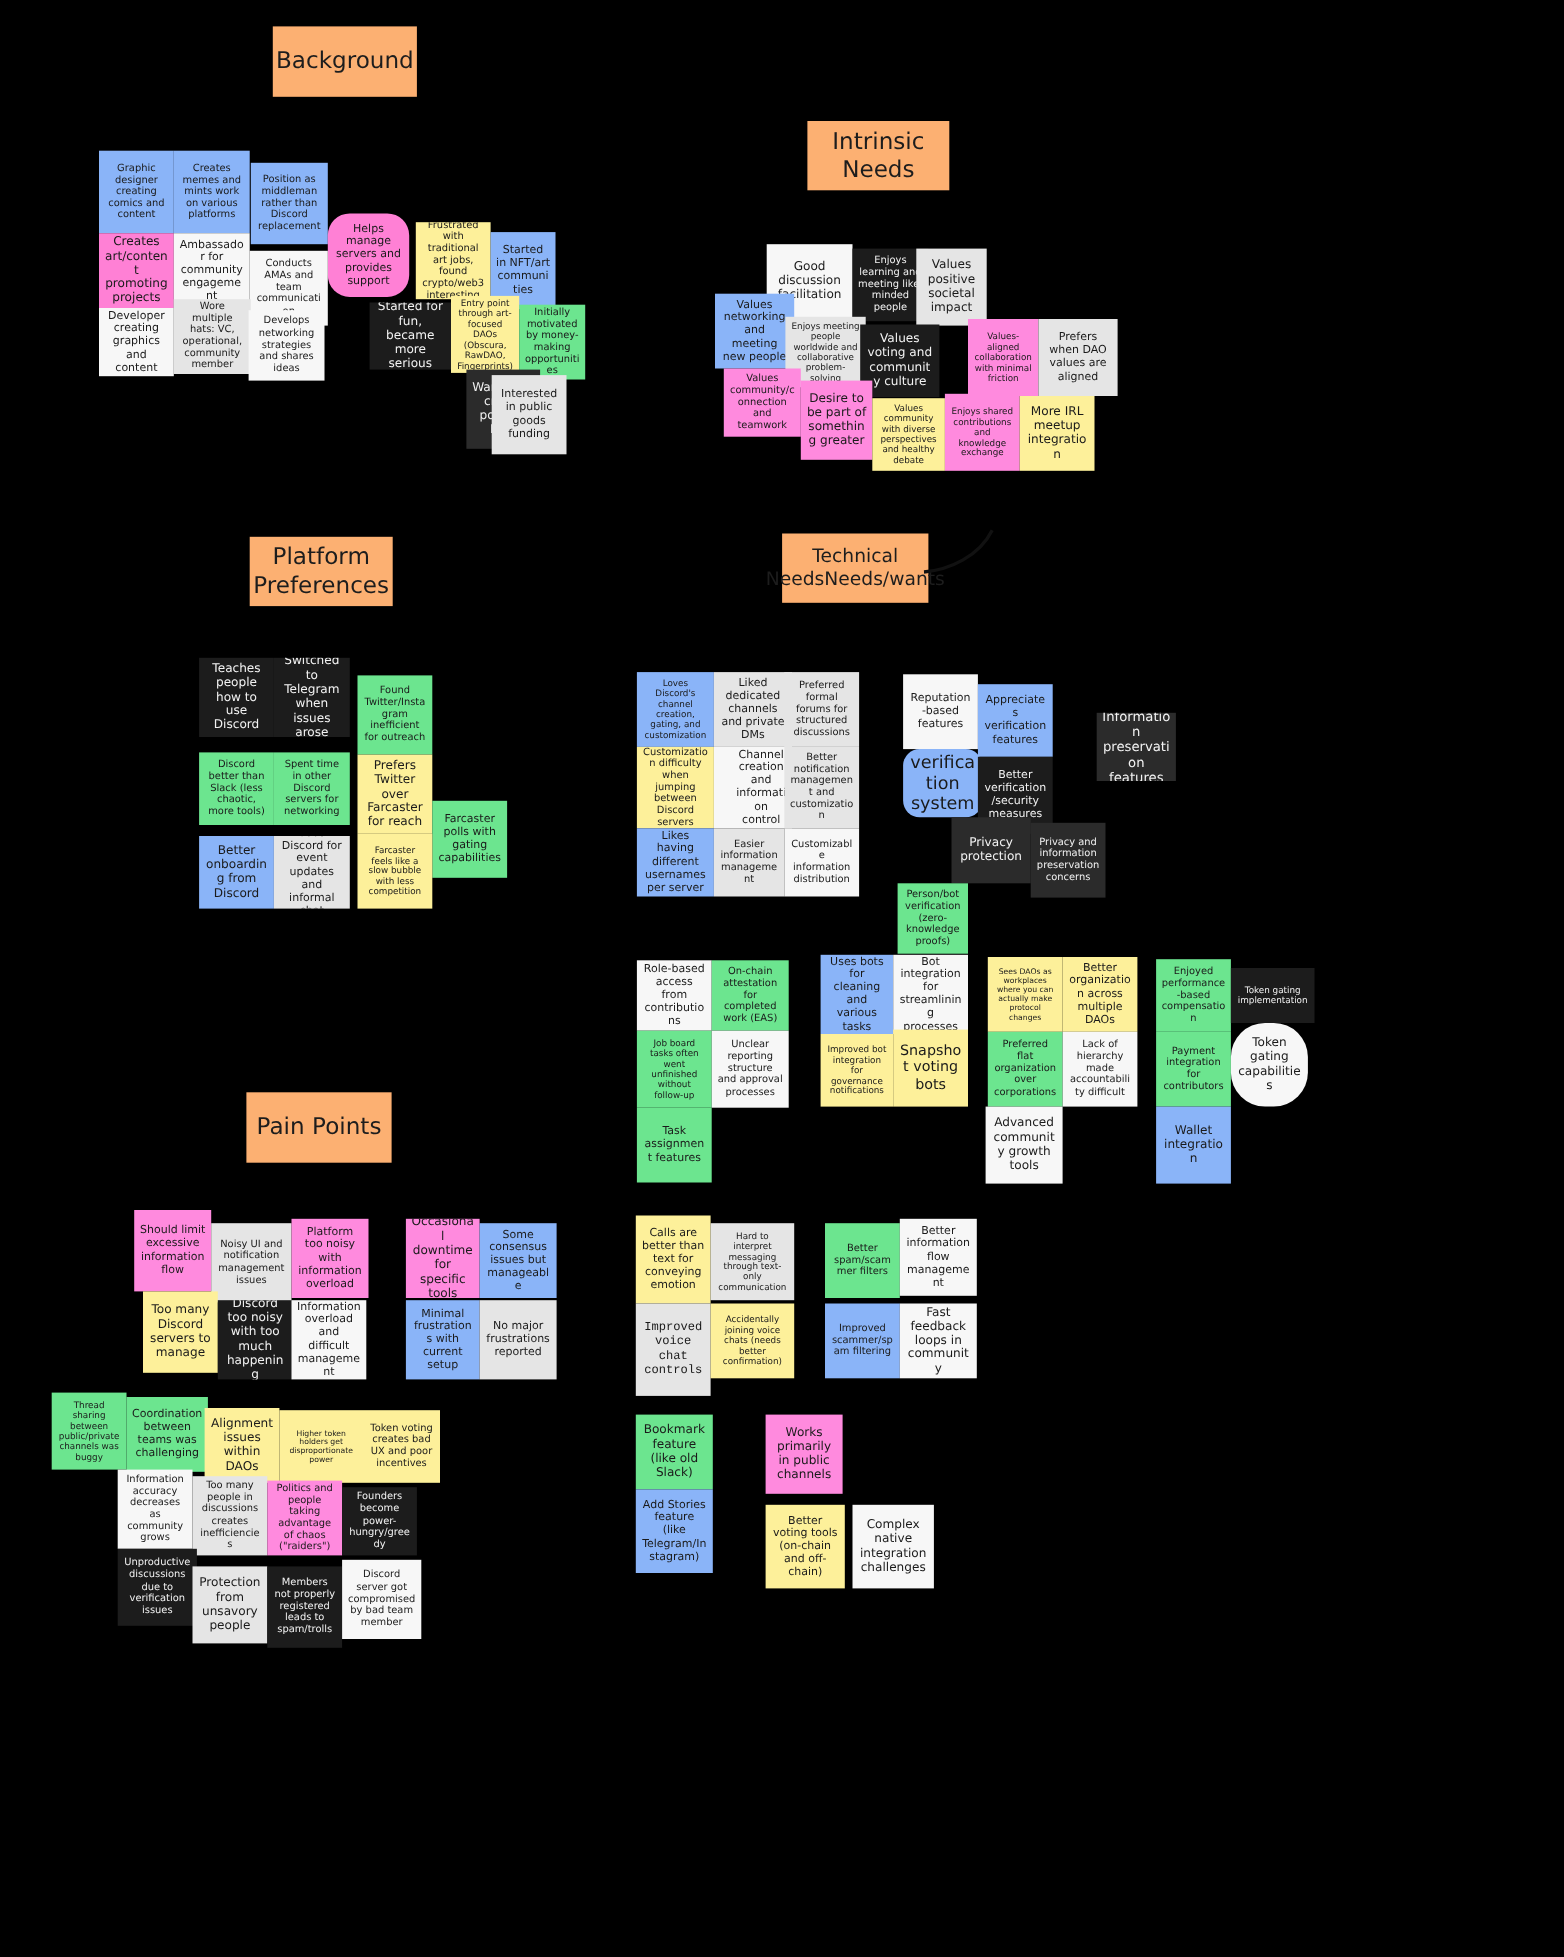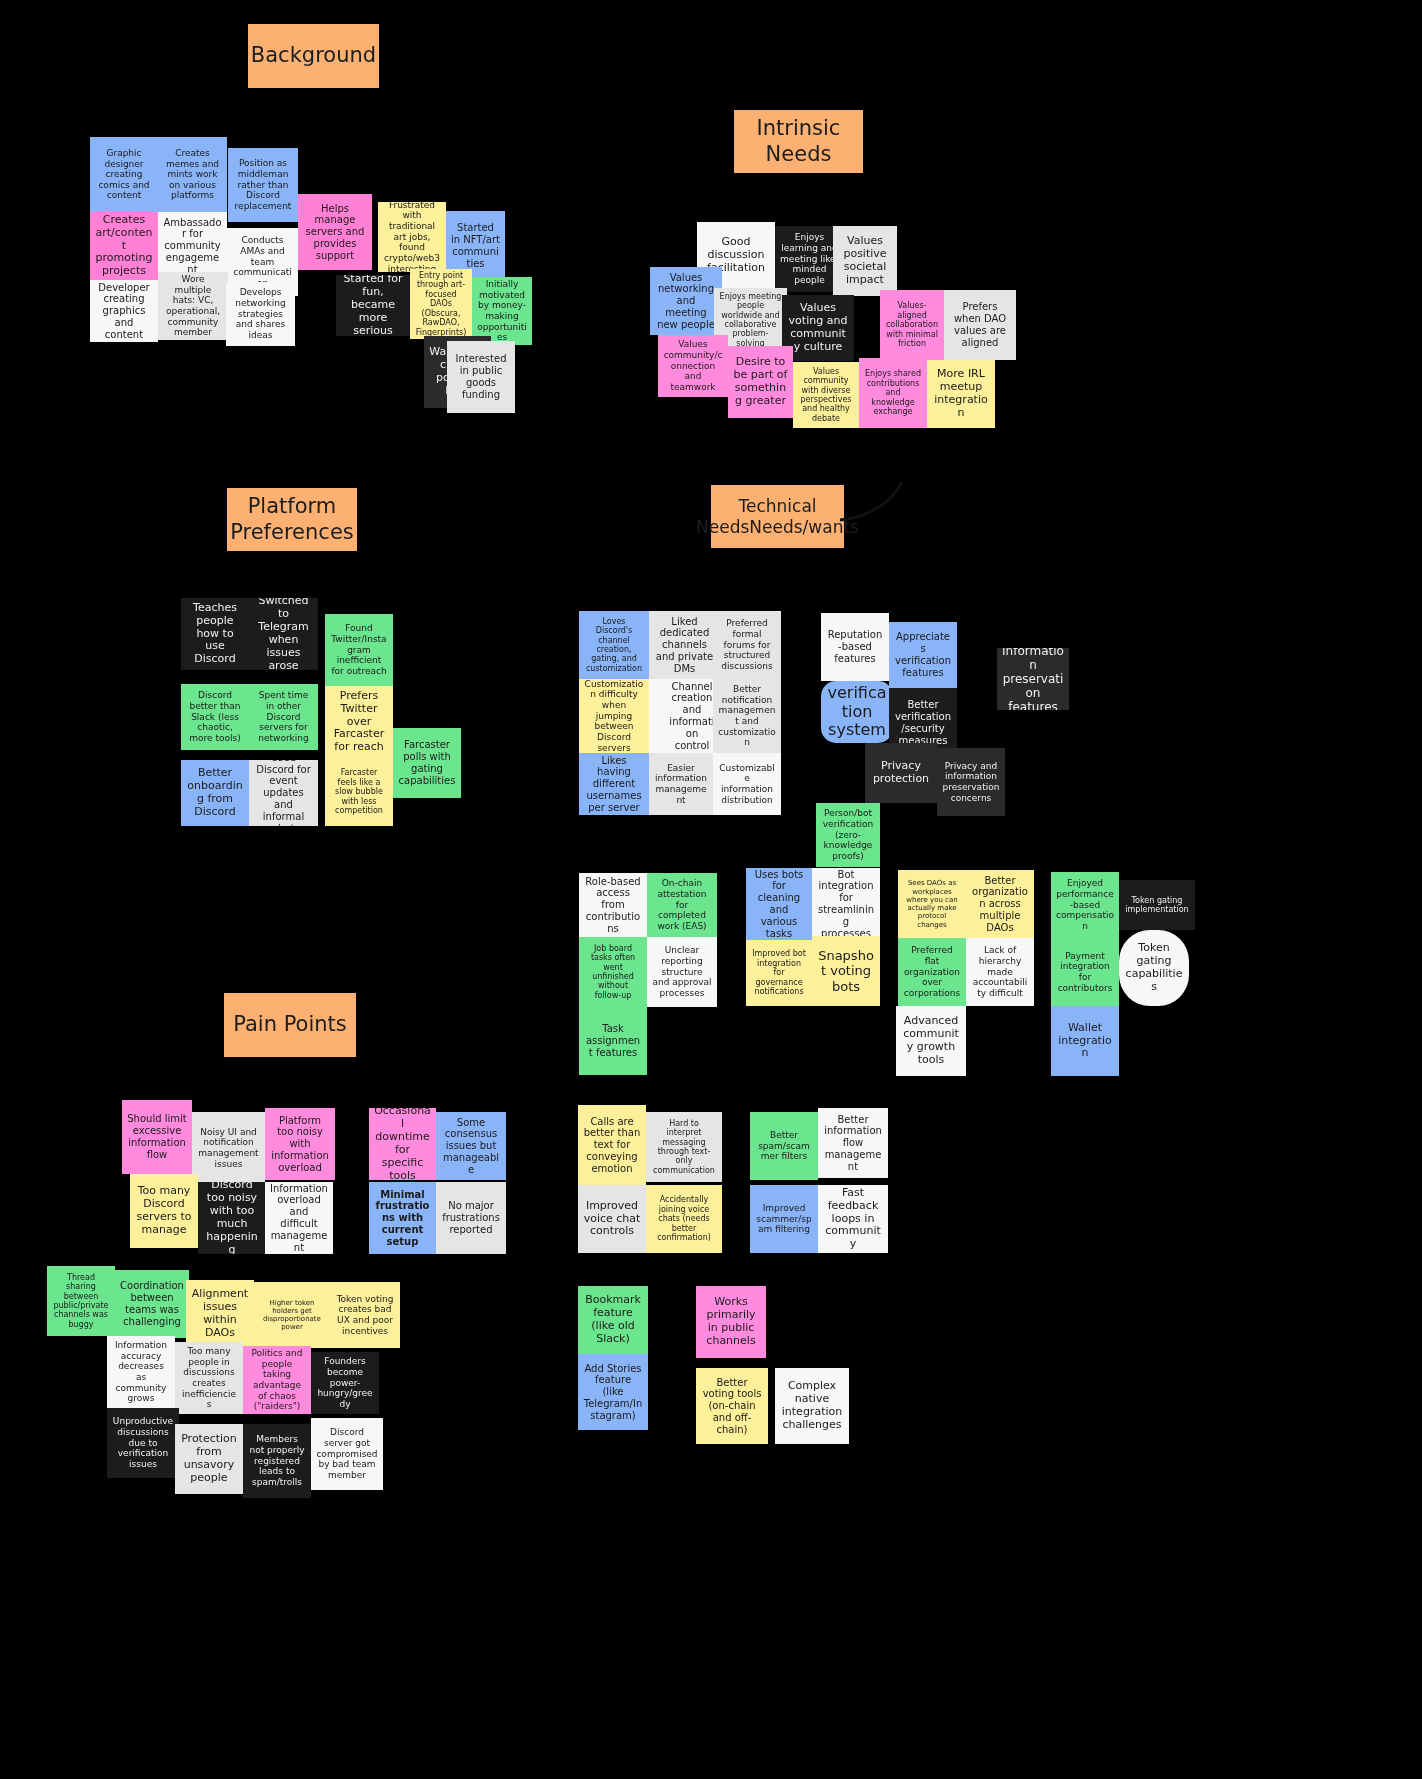--- a/index.html
+++ b/index.html
@@ -56,21 +56,21 @@
 
   <div class="note c-blue" style="left:90px;top:137px;width:68px;height:75px;font-size:9px;">
     <span>Graphic designer creating comics and content</span>
     </div>
   <div class="note c-blue" style="left:158px;top:137px;width:69px;height:75px;font-size:9px;">
     <span>Creates memes and mints work on various platforms</span>
     </div>
   <div class="note c-blue" style="left:228px;top:148px;width:70px;height:74px;font-size:9px;">
     <span>Position as middleman rather than Discord replacement</span>
     </div>
-  <div class="note c-pink" style="left:298px;top:194px;width:74px;height:76px;font-size:10px;">
+  <div class="note c-pink" style="left:298px;top:194px;width:74px;height:76px;font-size:10px;border-radius:20px;">
     <span>Helps manage servers and provides support</span>
     </div>
 
   <div class="note c-pink" style="left:90px;top:212px;width:68px;height:68px;font-size:11px;">
     <span>Creates art/content promoting projects</span>
     </div>
   <div class="note c-white" style="left:158px;top:212px;width:69px;height:68px;font-size:10px;">
     <span>Ambassador for community engagement</span>
     </div>
   <div class="note c-white" style="left:227px;top:228px;width:71px;height:68px;font-size:9px;">
@@ -324,21 +324,21 @@
   <div class="note c-white" style="left:265px;top:1182px;width:68px;height:72px;font-size:10px;">
     <span>Information overload and difficult management</span>
     </div>
 
   <div class="note c-hotpink" style="left:369px;top:1108px;width:67px;height:72px;font-size:11px;">
     <span>Occasional downtime for specific tools</span>
     </div>
   <div class="note c-blue" style="left:436px;top:1112px;width:70px;height:68px;font-size:10px;">
     <span>Some consensus issues but manageable</span>
     </div>
-  <div class="note c-blue" style="left:369px;top:1182px;width:67px;height:72px;font-size:10px;font-weight:bold;">
+  <div class="note c-blue" style="left:369px;top:1182px;width:67px;height:72px;font-size:10px;">
     <span>Minimal frustrations with current setup</span>
     </div>
   <div class="note c-salmon" style="left:436px;top:1182px;width:70px;height:72px;font-size:10px;">
     <span>No major frustrations reported</span>
     </div>
 
   <div class="note c-green" style="left:47px;top:1266px;width:68px;height:70px;font-size:8px;">
     <span>Thread sharing between public/private channels was buggy</span>
     </div>
   <div class="note c-green" style="left:115px;top:1270px;width:74px;height:68px;font-size:10px;">
@@ -386,21 +386,21 @@
   <div class="note c-salmon" style="left:646px;top:1112px;width:76px;height:70px;font-size:8px;">
     <span>Hard to interpret messaging through text-only communication</span>
     </div>
   <div class="note c-green" style="left:750px;top:1112px;width:68px;height:68px;font-size:9px;">
     <span>Better spam/scammer filters</span>
     </div>
   <div class="note c-white" style="left:818px;top:1108px;width:70px;height:70px;font-size:10px;">
     <span>Better information flow management</span>
     </div>
 
-  <div class="note c-salmon" style="left:578px;top:1185px;width:68px;height:68px;font-size:11px;">
+  <div class="note c-salmon" style="left:578px;top:1185px;width:68px;height:84px;font-size:11px;font-family:Liberation Mono, monospace;">
     <span>Improved voice chat controls</span>
     </div>
   <div class="note c-yellow" style="left:646px;top:1185px;width:76px;height:68px;font-size:8px;">
     <span>Accidentally joining voice chats (needs better confirmation)</span>
     </div>
   <div class="note c-blue" style="left:750px;top:1185px;width:68px;height:68px;font-size:9px;">
     <span>Improved scammer/spam filtering</span>
     </div>
   <div class="note c-white" style="left:818px;top:1185px;width:70px;height:68px;font-size:11px;">
     <span>Fast feedback loops in community</span>

